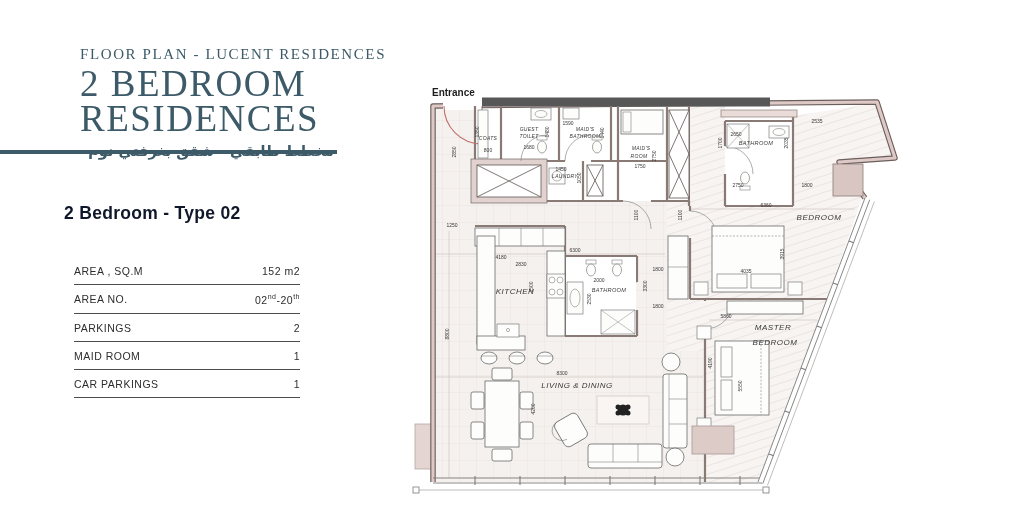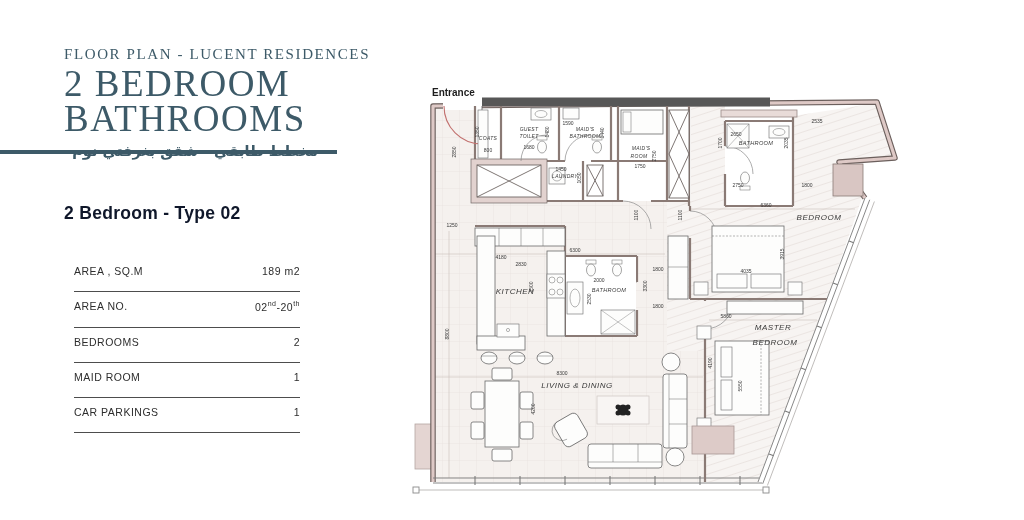--- a/index.html
+++ b/index.html
@@ -1,67 +1,67 @@
 <!DOCTYPE html>
 <html><head>
 <meta charset="utf-8">
 <style>
   html,body{margin:0;padding:0;}
   body{width:1024px;height:520px;background:#ffffff;position:relative;overflow:hidden;
        font-family:"Liberation Sans",sans-serif;}
   
-  .brand{position:absolute;left:64px;top:46px;color:#3d5a68;}
+  .brand{position:absolute;left:80px;top:46px;color:#3d5a68;}
   .eyebrow{font-family:"Liberation Serif",serif;font-size:15px;letter-spacing:1.6px;}
   .big-title{font-family:Liberation Serif, serif;font-size:37px;line-height:0.94;
              letter-spacing:1.5px;margin-top:4px;}
   .arabic{font-family:"DejaVu Sans",sans-serif;font-size:14.5px;font-weight:bold;
           margin-top:6px;width:262px;text-align:center;direction:rtl;}
   .divider{position:absolute;left:0;top:150px;width:337px;height:4px;background:#3d5a68;}
   .unit-heading{position:absolute;left:64px;top:203px;font-size:17.5px;font-weight:bold;
                 color:#0f172a;letter-spacing:0.3px;}
   .spec-table{position:absolute;left:74px;top:257px;width:226px;font-size:10.5px;color:#2d2d2d;}
   .spec-row{display:flex;justify-content:space-between;
-            padding:8px 0 14px 0;border-bottom:1px solid #4d4d4d;letter-spacing:0.5px;}
+            padding:8px 0 7px 0;border-bottom:1px solid #4d4d4d;letter-spacing:0.5px;}
   .spec-val{font-weight:normal;}
   .spec-val sup{font-size:7px;}
   
   .plan{position:absolute;left:410px;top:55px;width:505px;height:420px;margin-top:31px;}
   svg text{font-family:"Liberation Sans",sans-serif;fill:#3a3a3a;}
   .dim{font-size:5px;}
   .rm{font-style:italic;font-size:5px;letter-spacing:0.3px;}
   .rm-md{font-style:italic;font-size:5.6px;letter-spacing:0.3px;}
   .rm-lg{font-style:italic;font-size:8px;letter-spacing:0.5px;}
   .entr{font-size:10px;font-weight:bold;fill:#1d1d1d;}
 </style>
 </head>
 <body>
 
 <div class="brand">
   <div class="eyebrow">FLOOR PLAN - LUCENT RESIDENCES</div>
   <div class="big-title">
     <div>2 BEDROOM</div>
-    <div>BATHROOMS</div>
+    <div>RESIDENCES</div>
   </div>
   <div class="arabic">مخطط طابقي - شقق بغرفتي نوم</div>
 </div>
 <div class="divider"></div>
 
 <div class="unit-heading">2 Bedroom - Type 02</div>
 
 <div class="spec-table">
   <div class="spec-row">
     <span>AREA , SQ.M</span>
-    <span class="spec-val">189 m2</span>
+    <span class="spec-val">152 m2</span>
   </div>
   <div class="spec-row">
     <span>AREA NO.</span>
     <span class="spec-val"><span>02</span><sup>nd</sup><span>-20</span><sup>th</sup></span>
   </div>
   <div class="spec-row">
-    <span>BEDROOMS</span>
+    <span>PARKINGS</span>
     <span class="spec-val">2</span>
   </div>
   <div class="spec-row">
     <span>MAID ROOM</span>
     <span class="spec-val">1</span>
   </div>
   <div class="spec-row">
     <span>CAR PARKINGS</span>
     <span class="spec-val">1</span>
   </div>

